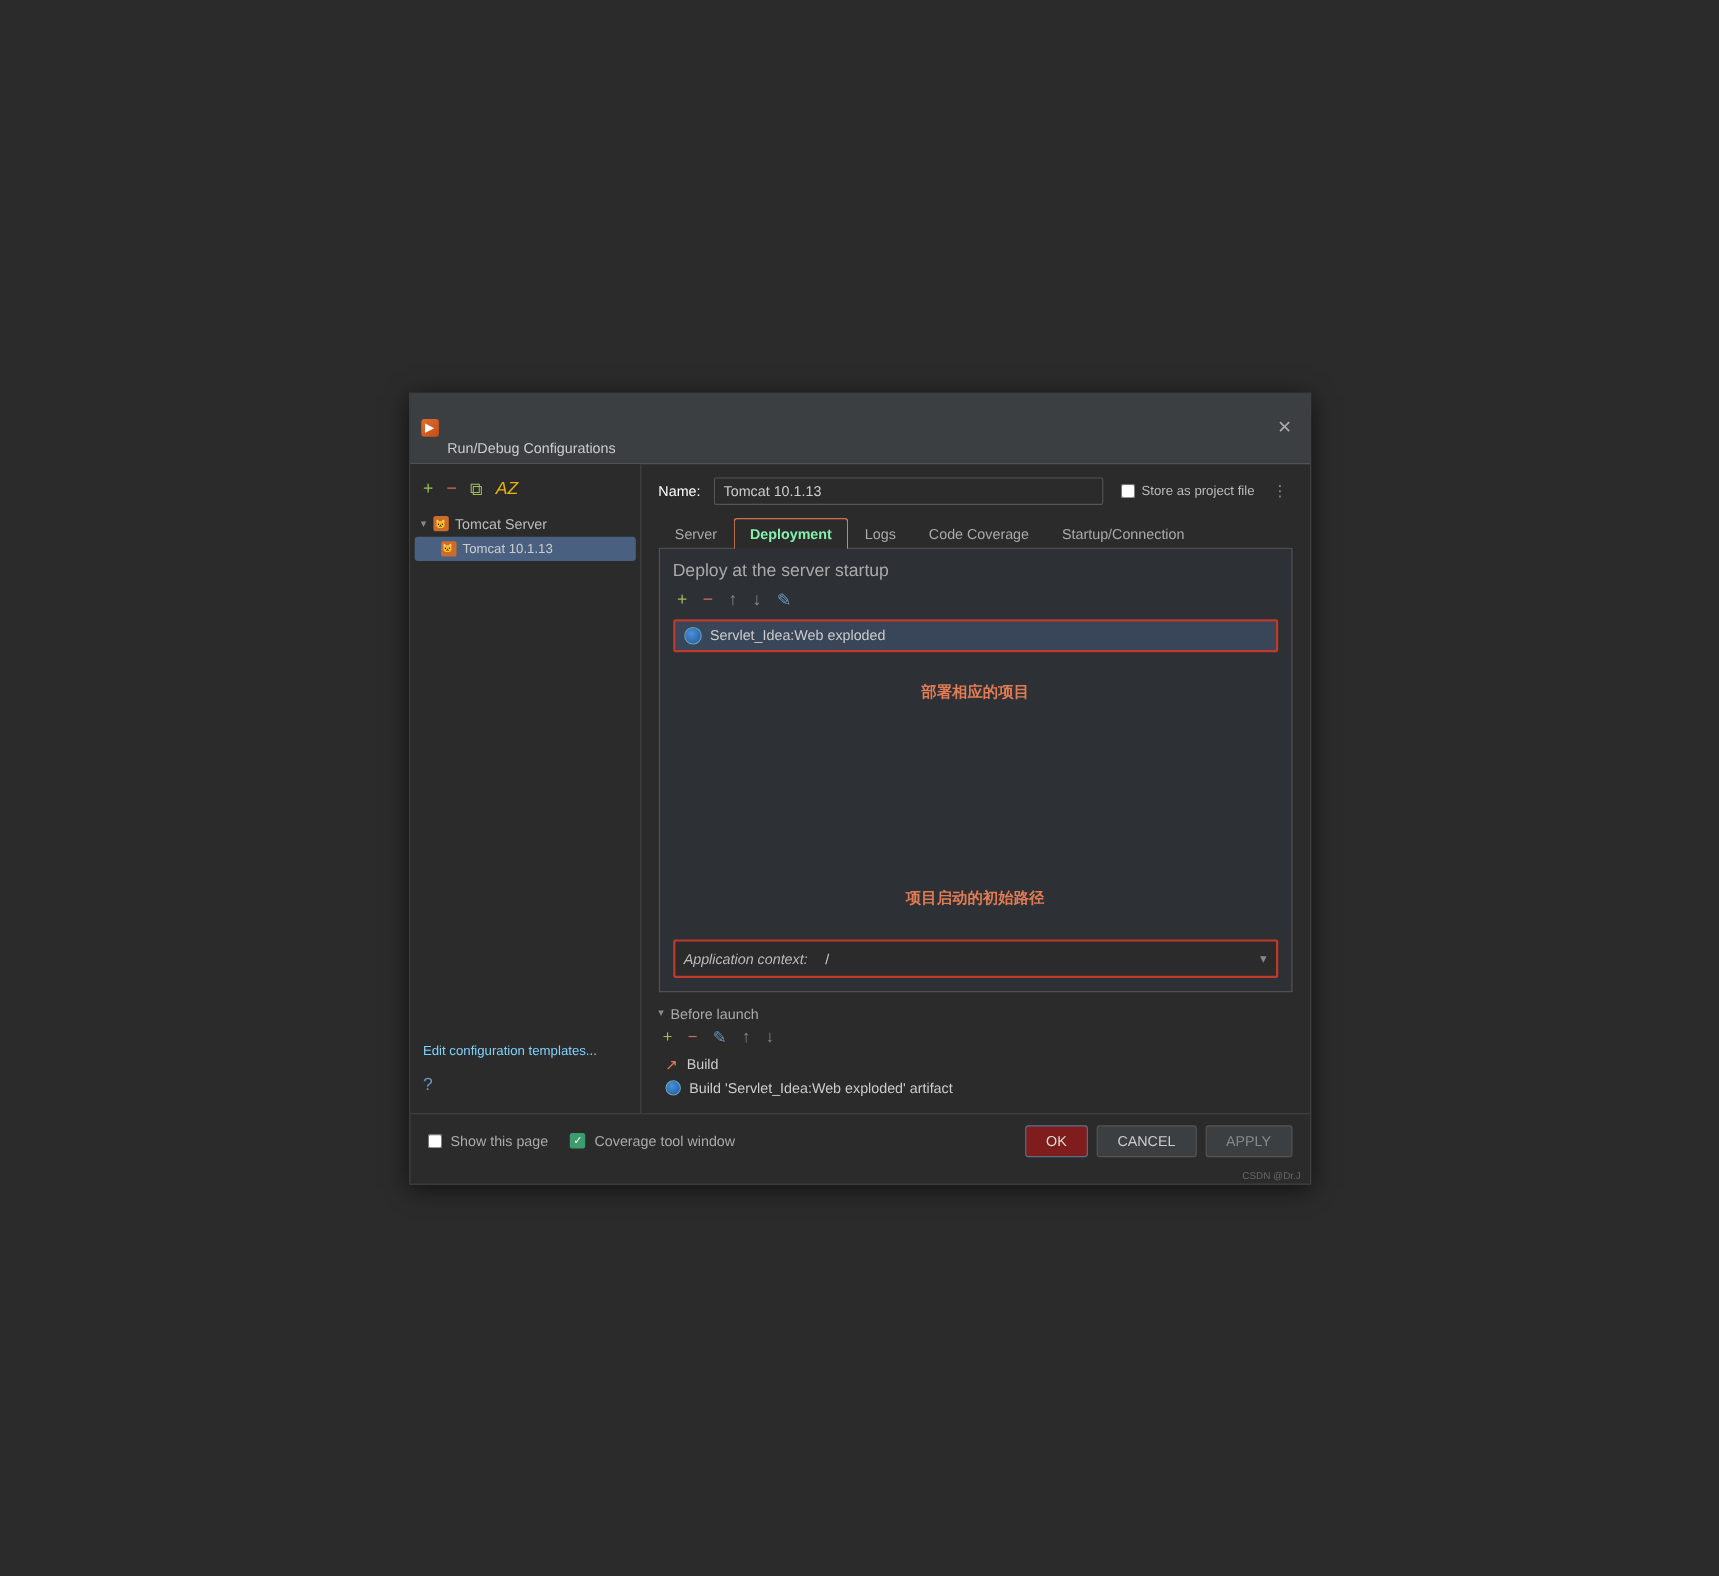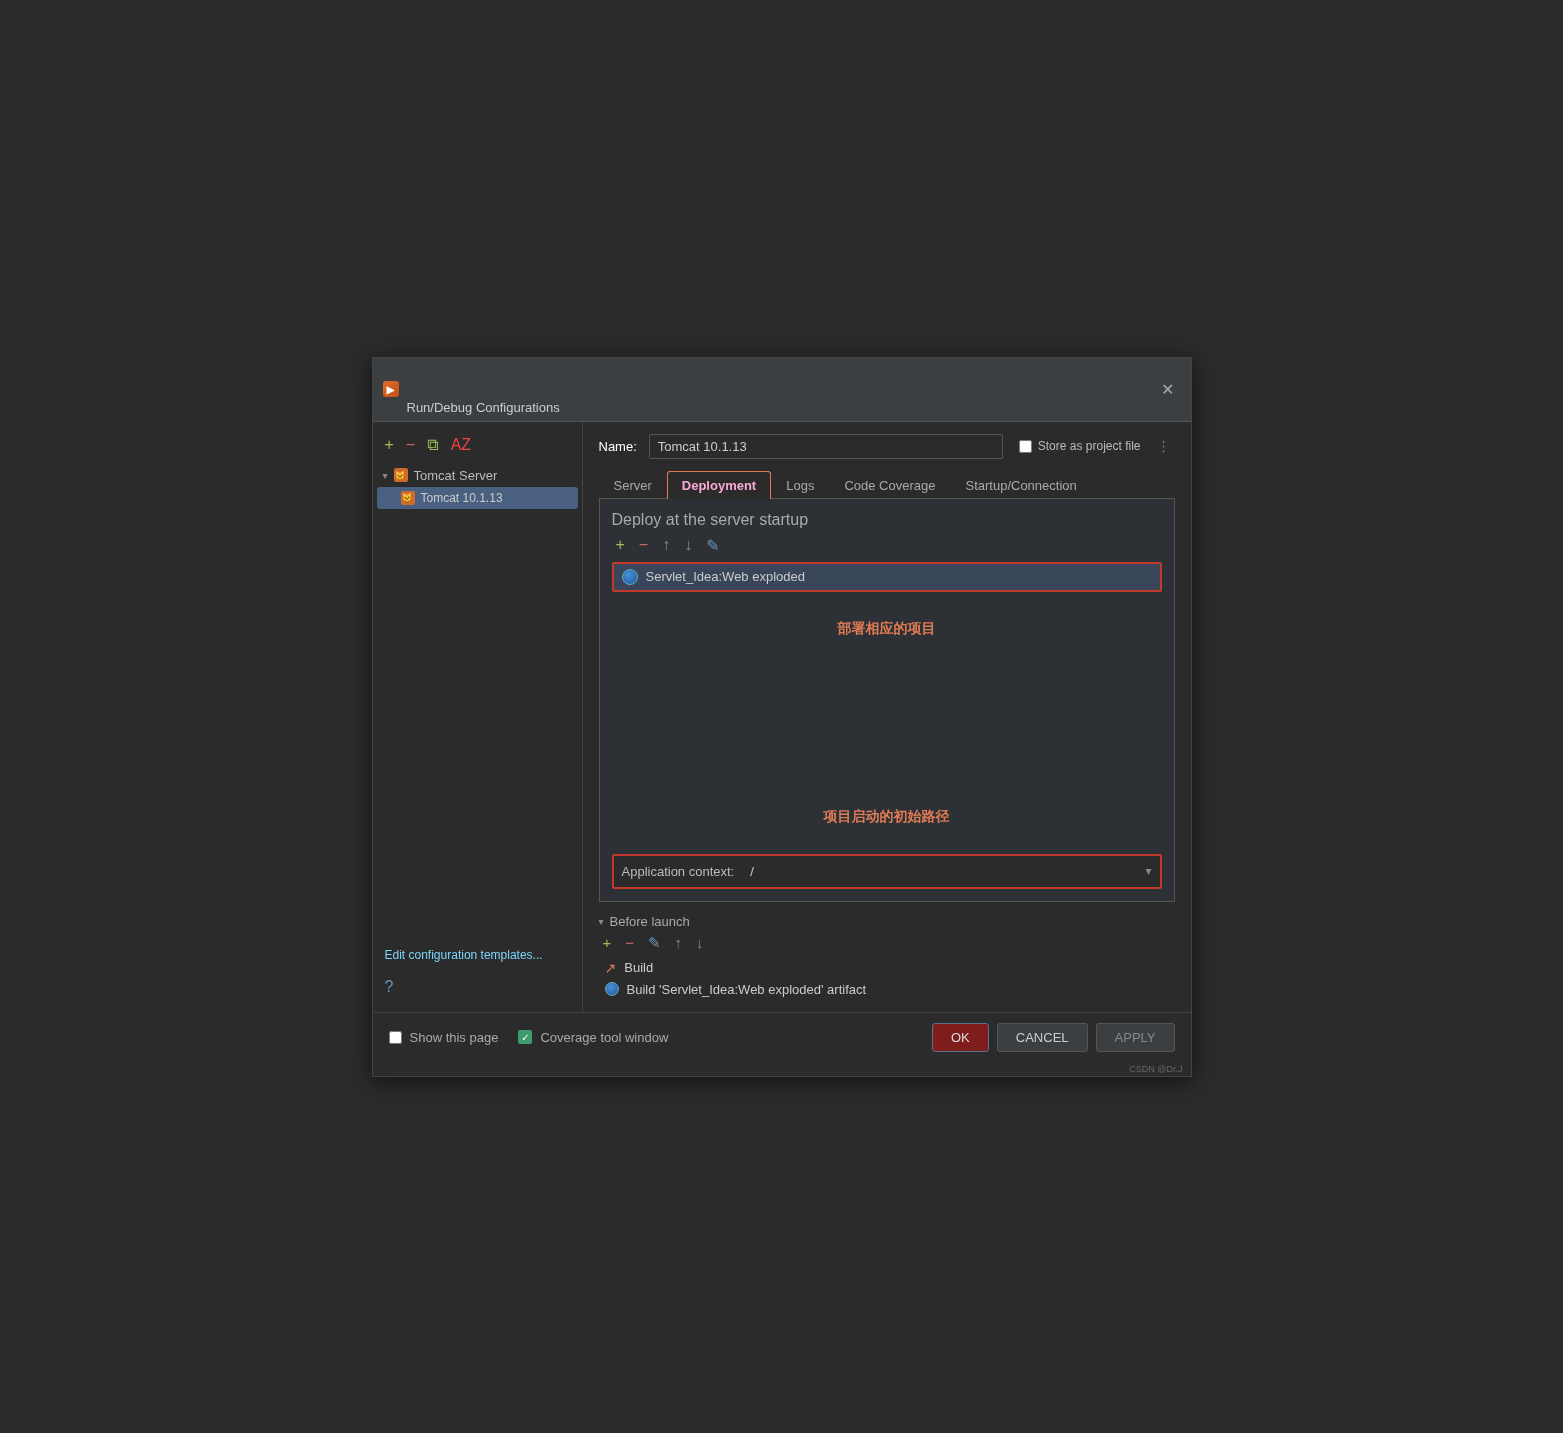--- a/index.html
+++ b/index.html
@@ -85,21 +85,21 @@
       background: none;
       border: none;
       color: #9dbd59;
       font-size: 16px;
       cursor: pointer;
       padding: 2px 4px;
       border-radius: 3px;
     }
     .sidebar-toolbar-btn.minus { color: #cc6b6b; }
     .sidebar-toolbar-btn.copy { color: #9dbd59; }
-    .sidebar-toolbar-btn.az { color: #ef4444; }
+    .sidebar-toolbar-btn.az { color: #eab308; font-style: italic; }
     .tree-group {
       padding: 0 4px;
     }
     .tree-group-header {
       display: flex;
       align-items: center;
       gap: 6px;
       padding: 4px 6px;
       color: #bbb;
       cursor: pointer;
@@ -214,21 +214,21 @@
       color: #aaa;
       font-size: 13px;
       border: 1px solid transparent;
       border-bottom: none;
       margin-bottom: -1px;
       border-radius: 3px 3px 0 0;
     }
     .tab.active {
       background: #2b2b2b;
       border-color: #e07b54 #e07b54 transparent #e07b54;
-      color: #f9a8d4;
+      color: #86efac;
       font-weight: bold;
     }
     
     .deployment-panel {
       border: 1px solid #555;
       border-top: none;
       flex: 1;
       display: flex;
       flex-direction: column;
       padding: 12px;
@@ -288,21 +288,21 @@
     .app-context-row {
       display: flex;
       align-items: center;
       gap: 12px;
       border: 2px solid #c0392b;
       border-radius: 2px;
       padding: 6px 8px;
       background: #2b2b2b;
       margin-top: 8px;
     }
-    .app-context-label { color: #bbb; font-size: 13px; white-space: nowrap; }
+    .app-context-label { color: #bbb; font-size: 13px; white-space: nowrap; font-style: italic; }
     .app-context-input {
       flex: 1;
       background: #2b2b2b;
       border: none;
       color: #ccc;
       padding: 2px 4px;
       font-size: 13px;
       outline: none;
     }
     .app-context-dropdown {

